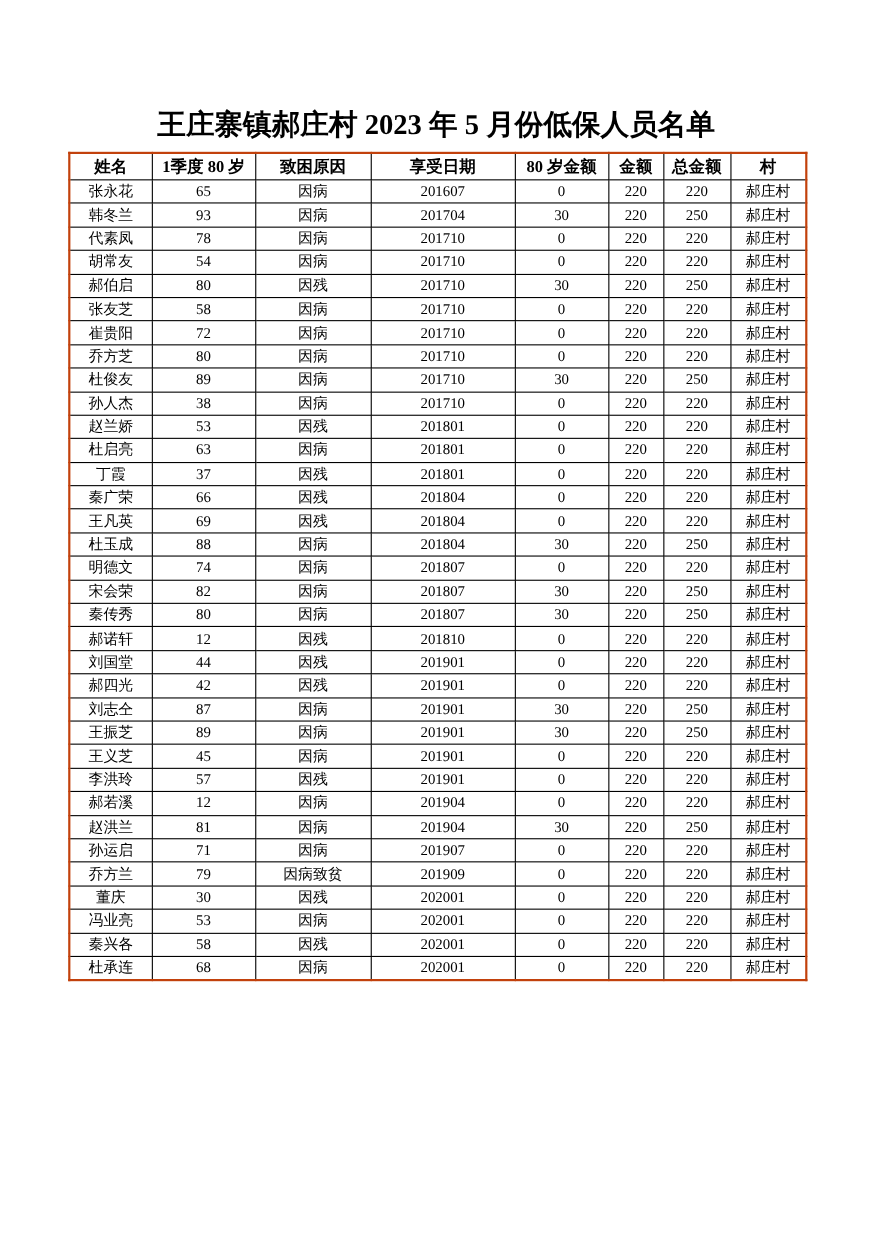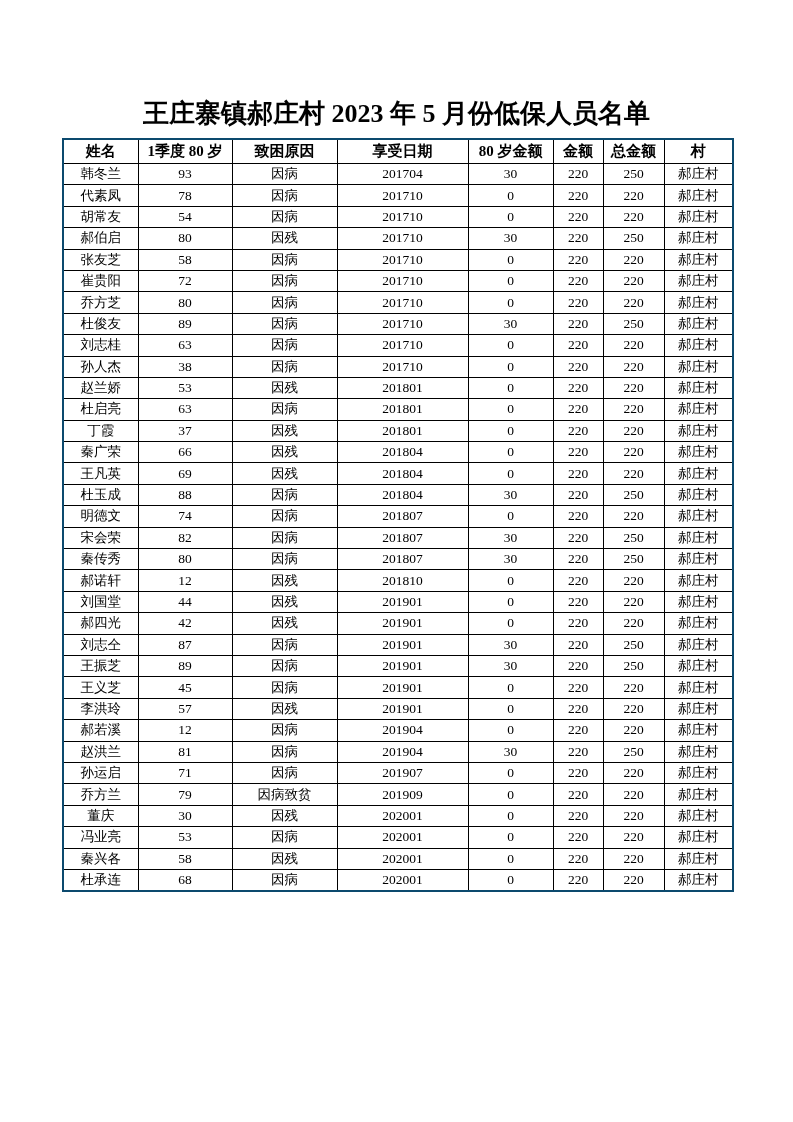--- a/index.html
+++ b/index.html
@@ -14,21 +14,21 @@
   }
   .doc-title {
     position: absolute; top: 98px; left: 0; width: 100%;
     margin: 0; text-align: center;
     font-size: 26px; font-weight: bold; line-height: 32px;
     white-space: nowrap;
   }
   table.roster {
     position: absolute; top: 138px; left: 62px; width: 670px;
     border-collapse: collapse; table-layout: fixed;
-    border: 2px solid #0c4a6e;
+    border: 2px solid #c2410c;
     padding-left: 39px;
   }
   table.roster th, table.roster td {
     border: 1px solid #000000;
     text-align: center; vertical-align: middle;
     padding: 0; overflow: hidden; white-space: nowrap;
   }
   table.roster thead th {
     height: 23px; font-size: 15px; font-weight: bold;
   }
@@ -60,20 +60,30 @@
           <th>致困原因</th>
           <th>享受日期</th>
           <th>80 岁金额</th>
           <th>金额</th>
           <th>总金额</th>
           <th>村</th>
         </tr>
     </thead>
     <tbody id="table-body">
         <tr>
+          <td>张永花</td>
+          <td>65</td>
+          <td>因病</td>
+          <td>201607</td>
+          <td>0</td>
+          <td>220</td>
+          <td>220</td>
+          <td>郝庄村</td>
+        </tr>
+        <tr>
           <td>韩冬兰</td>
           <td>93</td>
           <td>因病</td>
           <td>201704</td>
           <td>30</td>
           <td>220</td>
           <td>250</td>
           <td>郝庄村</td>
         </tr>
         <tr>
@@ -137,30 +147,20 @@
           <td>郝庄村</td>
         </tr>
         <tr>
           <td>杜俊友</td>
           <td>89</td>
           <td>因病</td>
           <td>201710</td>
           <td>30</td>
           <td>220</td>
           <td>250</td>
-          <td>郝庄村</td>
-        </tr>
-        <tr>
-          <td>刘志桂</td>
-          <td>63</td>
-          <td>因病</td>
-          <td>201710</td>
-          <td>0</td>
-          <td>220</td>
-          <td>220</td>
           <td>郝庄村</td>
         </tr>
         <tr>
           <td>孙人杰</td>
           <td>38</td>
           <td>因病</td>
           <td>201710</td>
           <td>0</td>
           <td>220</td>
           <td>220</td>

